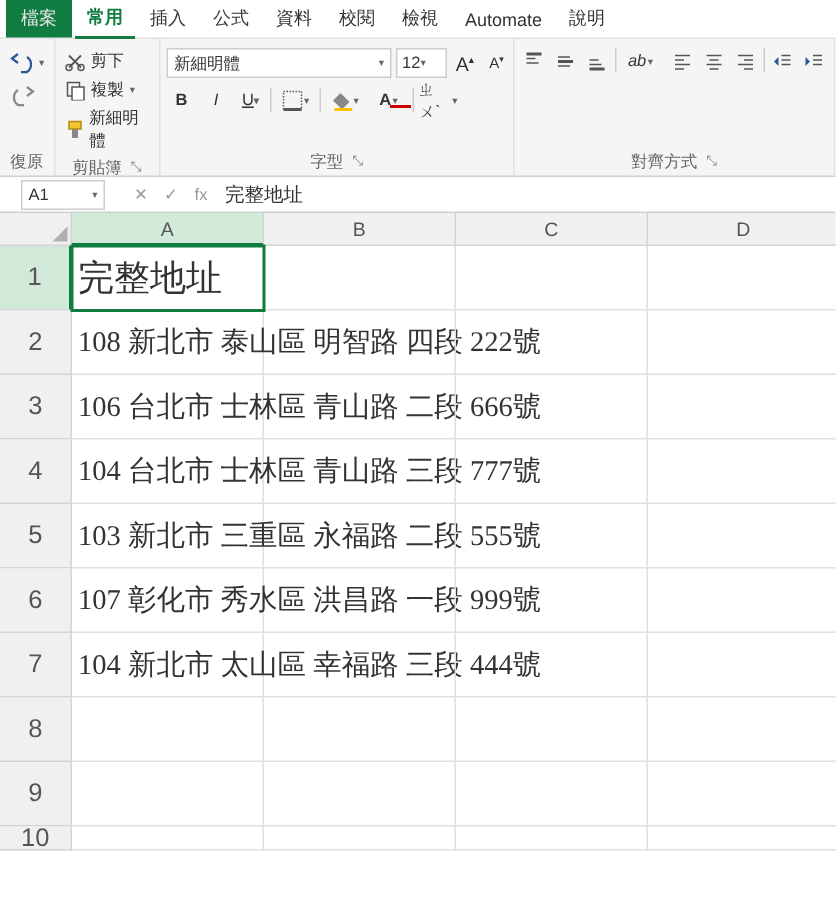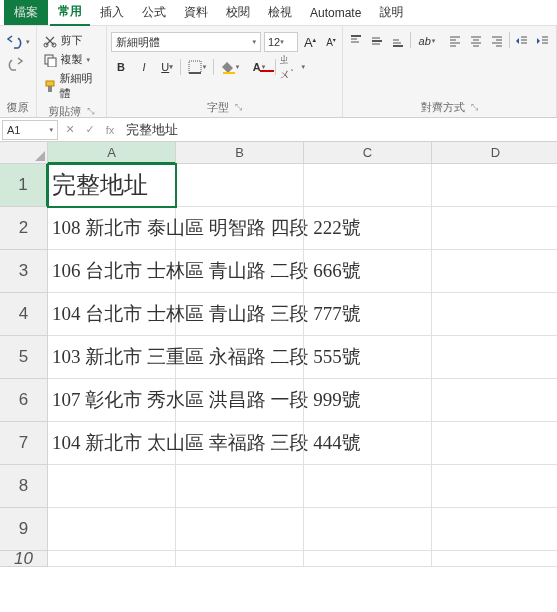--- a/index.html
+++ b/index.html
@@ -40,21 +40,21 @@
 
 
 .align-group { flex: 1; }
 .align-body { flex-direction: row; gap: 6px; }
 .align-row { display: flex; gap: 3px; }
 
 .launcher { font-size: 9px; color: #888; cursor: pointer; }
 
 
 .fbar { display: flex; align-items: center; height: 24px; border-bottom: 1px solid #d0d0d0; background: #fff; }
-.name-box { width: 56px; border: 1px solid #ccc; height: 20px; margin: 0 2px; padding: 0 4px; font-size: 11px; display: flex; align-items: center; justify-content: space-between; }
+.name-box { width: 56px; border: 1px solid #ccc; height: 20px; margin: 0 14px; padding: 0 4px; font-size: 11px; display: flex; align-items: center; justify-content: space-between; }
 .fbar-btn { width: 20px; text-align: center; color: #999; cursor: pointer; font-size: 11px; }
 .fx { font-family: serif; }
 .formula-input { flex: 1; padding: 0 6px; font-size: 13px; }
 
 
 .grid { display: grid; grid-template-columns: 48px 128px 128px 128px 128px; }
 .col-head { background: #f0f0f0; border-right: 1px solid #d4d4d4; border-bottom: 1px solid #d4d4d4; text-align: center; font-size: 13px; color: #555; height: 22px; line-height: 22px; }
 .col-head.selected { background: #d2e8d9; border-bottom: 2px solid #107c41; }
 .corner { background: #f0f0f0; border-right: 1px solid #d4d4d4; border-bottom: 1px solid #d4d4d4; position: relative; }
 .corner::after { content: ""; position: absolute; right: 2px; bottom: 2px; border-style: solid; border-width: 0 0 10px 10px; border-color: transparent transparent #b0b0b0 transparent; }
@@ -348,18 +348,18 @@
   <div class="cell row-h"></div>
   <div class="cell row-h"></div>
   <div class="cell row-h"></div>
 
   <div class="row-head row-h">9</div>
   <div class="cell row-h"></div>
   <div class="cell row-h"></div>
   <div class="cell row-h"></div>
   <div class="cell row-h"></div>
 
-  <div class="row-head row-h" style="height:16px;font-style:italic;">10</div>
+  <div class="row-head row-h" style="height:16px;">10</div>
   <div class="cell row-h" style="height:16px;"></div>
   <div class="cell row-h" style="height:16px;"></div>
   <div class="cell row-h" style="height:16px;"></div>
   <div class="cell row-h" style="height:16px;"></div>
 </div>
 
 </body></html>

